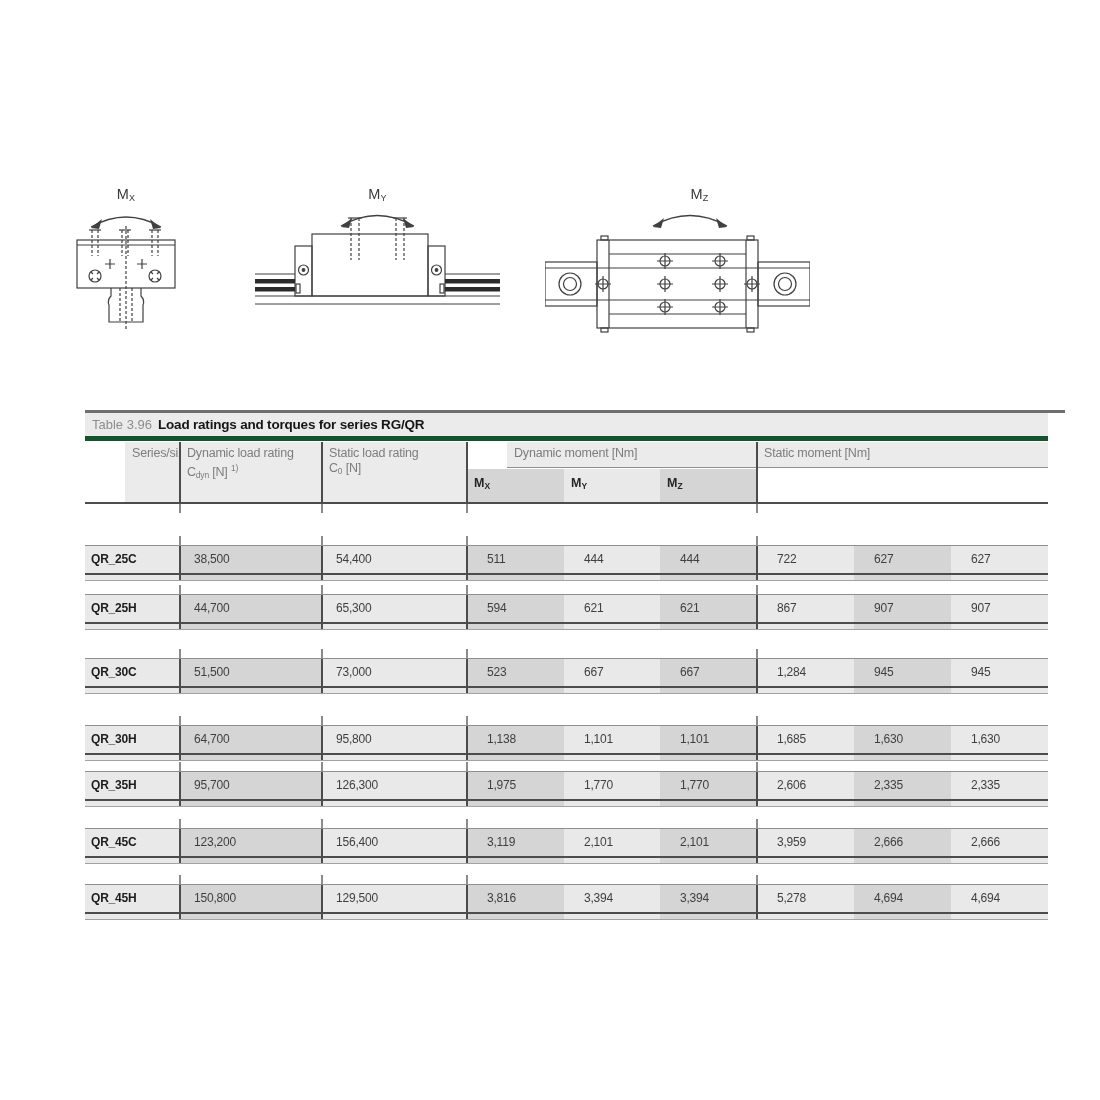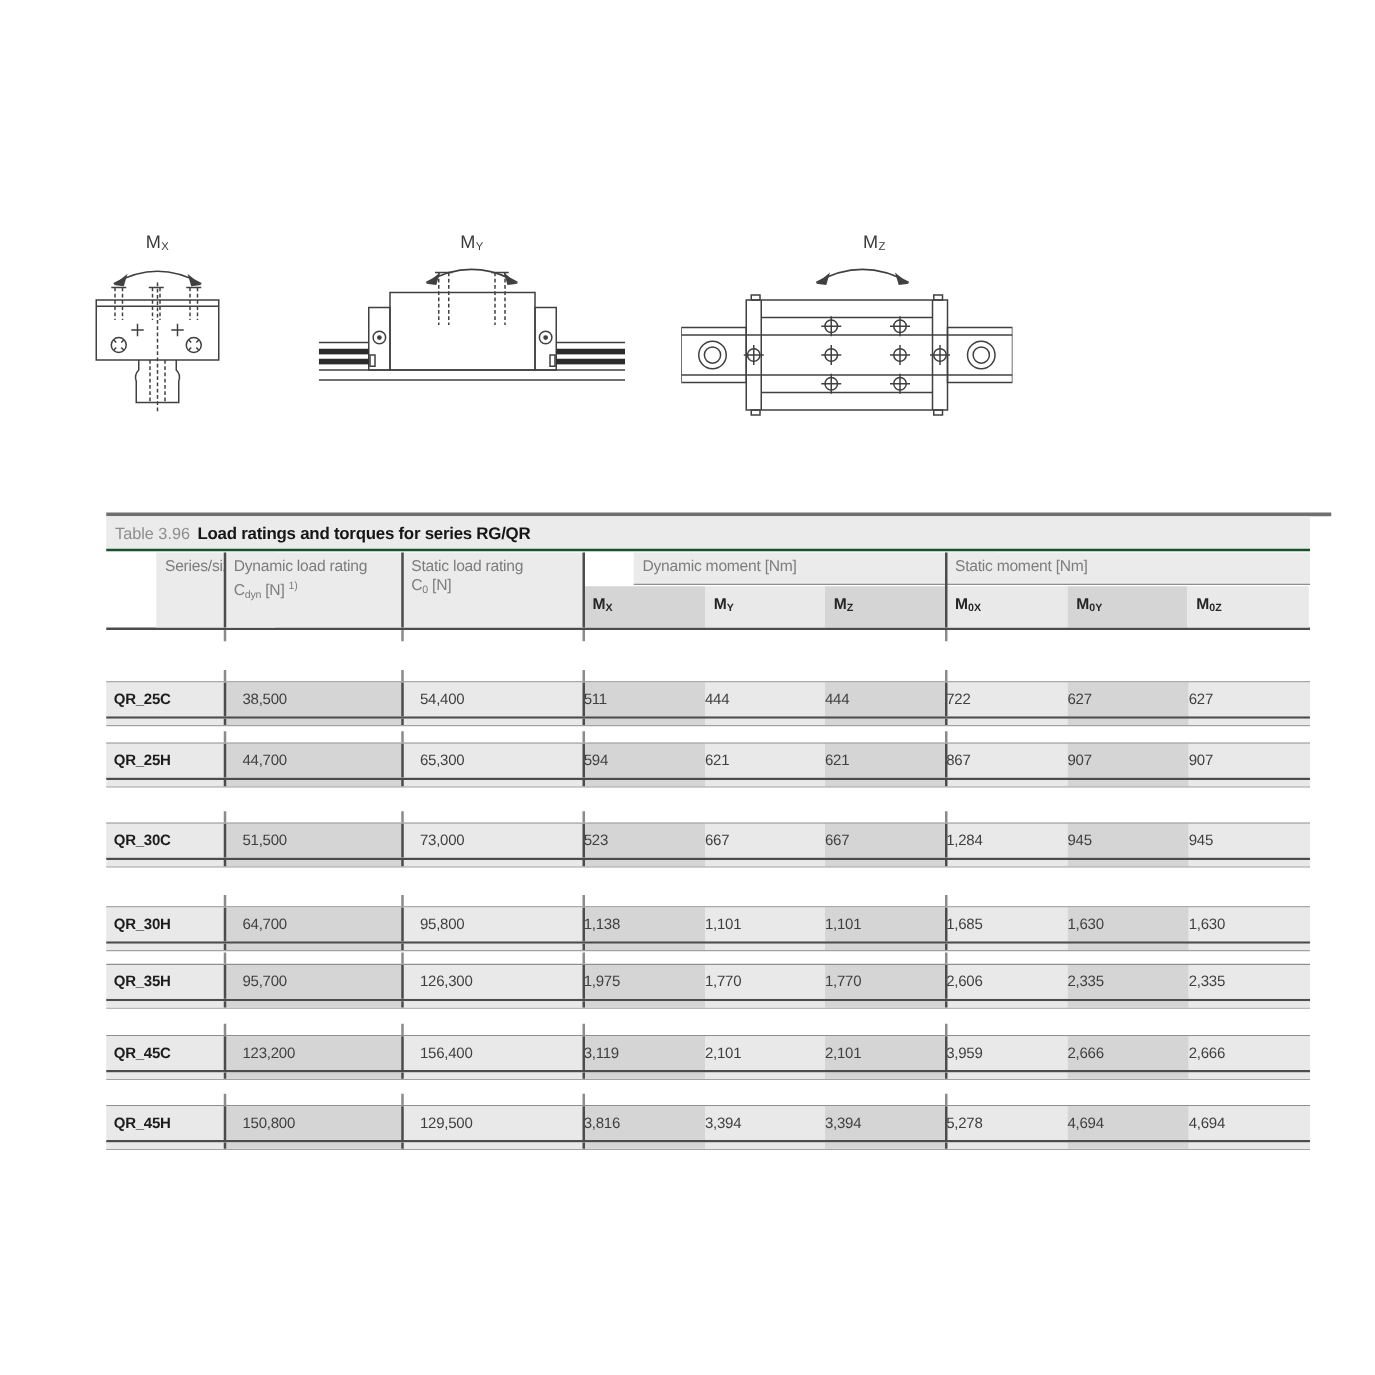--- a/index.html
+++ b/index.html
@@ -14,21 +14,21 @@
     position:absolute;top:0;width:100%;text-align:center;
     font-size:14.5px;color:#3a3a3a;letter-spacing:.3px;
   }
   .dlabel .msub{font-size:9px;vertical-align:-2px;}
   .dsvg{position:absolute;left:0;top:0;}
   
   .twrap{position:absolute;left:85px;top:410px;width:963px;font-size:12px;}
   .topline{position:absolute;left:0;top:0;width:980px;height:3px;background:#6f6f6f;}
   .caption{
     position:absolute;left:0;top:3px;width:963px;height:28px;background:#ebebeb;
-    border-bottom:2px solid #14532d;display:flex;align-items:center;padding-left:7px;
+    border-bottom:5px solid #14532d;display:flex;align-items:center;padding-left:7px;
     box-sizing:border-box;
   }
   .cap-pre{color:#8d8d8d;font-size:13px;margin-right:6px;}
   .cap-title{color:#161616;font-size:13.5px;font-weight:bold;letter-spacing:-.2px;}
   .thead{position:absolute;left:0;top:32px;width:963px;height:60px;border-bottom:2px solid #4c4c4c;}
   .hcell{
     position:absolute;top:0;height:100%;background:#ebebeb;color:#7d7d7d;
     padding:4px 0 0 7px;box-sizing:border-box;line-height:15px;font-size:12.5px;
     letter-spacing:-.2px;
   }
@@ -74,21 +74,21 @@
   .band{
     position:absolute;left:0;top:0;width:963px;height:27px;
     border-top:1px solid #8f8f8f;border-bottom:2px solid #4c4c4c;
   }
   .cell{
     position:absolute;top:0;height:100%;line-height:26px;box-sizing:border-box;
     font-size:12px;color:#3f3f3f;letter-spacing:-.2px;white-space:nowrap;
   }
   .cs{font-weight:bold;color:#1c1c1c;padding-left:6px;}
   .cload{padding-left:14px;}
-  .cmom{}
+  .cmom{padding-left:20px;}
   .sliver{
     position:absolute;left:0;top:30px;width:963px;height:5px;
     border-bottom:1px solid #a2a2a2;
   }
   .sliver i{position:absolute;top:0;height:100%;display:block;}
   .sliver .sep{height:100%;}
   svg{display:block;}
 </style>
 </head>
 <body>
@@ -256,25 +256,20 @@
       <div class="glabel">Dynamic moment [Nm]</div>
       <div class="gsub">
         <div class="mcell x-mx bg-d"><span>M</span><span class="msub">X</span></div>
         <div class="mcell x-my bg-l"><span>M</span><span class="msub">Y</span></div>
         <div class="mcell x-mz bg-d"><span>M</span><span class="msub">Z</span></div>
       </div>
     </div>
 
     <div class="hgroup g-sta">
       <div class="glabel">Static moment [Nm]</div>
-      <div class="gsub">
-        <div class="mcell x-mx bg-l"><span>M</span><span class="msub">0X</span></div>
-        <div class="mcell x-my bg-d"><span>M</span><span class="msub">0Y</span></div>
-        <div class="mcell x-mz bg-l"><span>M</span><span class="msub">0Z</span></div>
-      </div>
     </div>
 
     <div class="sep sp1"></div>
     <div class="sep sp2"></div>
     <div class="sep sp3"></div>
     <div class="sep sp4"></div>
   </div>
 
   <div class="hstub sp1"></div>
   <div class="hstub sp2"></div>

